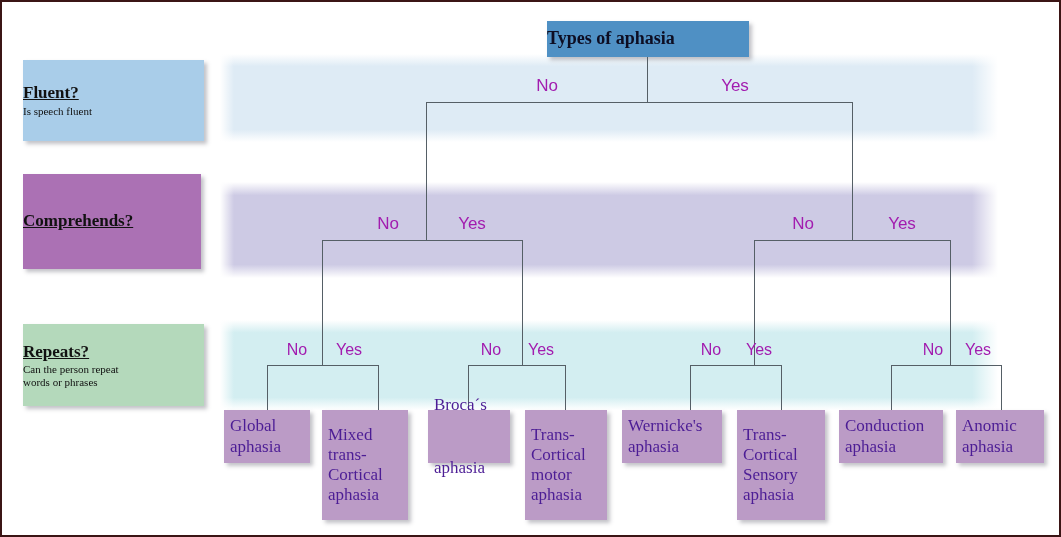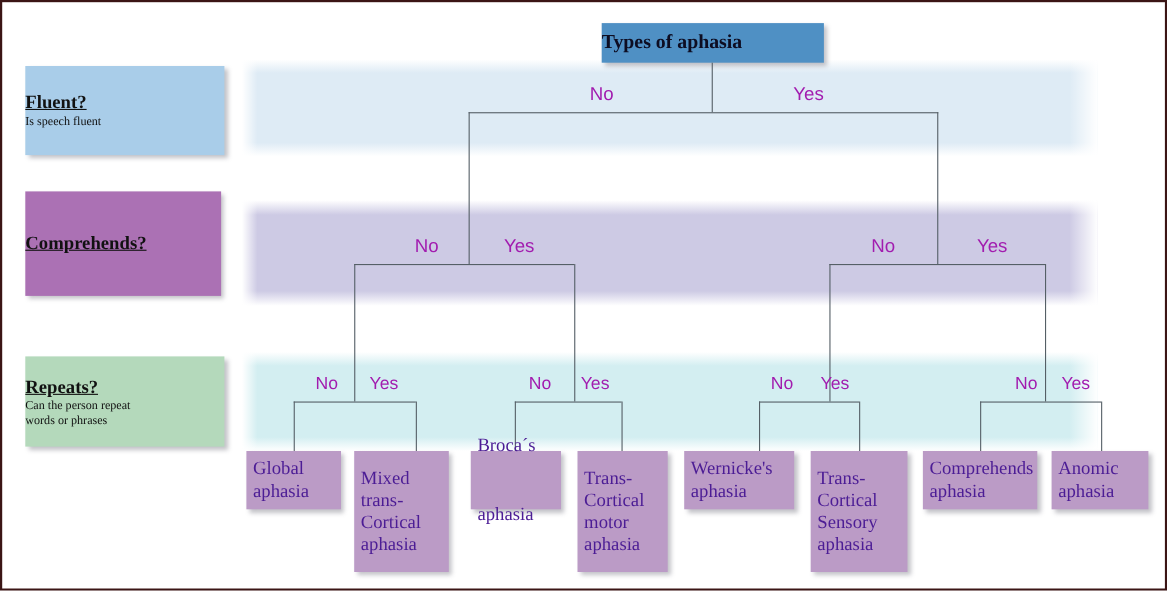--- a/index.html
+++ b/index.html
@@ -243,21 +243,21 @@
   </div>
 
   <div class="box leaf-box" style="left:735px; top:408px; width:88px; height:110px;">
     <span>Trans-</span>
     <span>Cortical</span>
     <span>Sensory</span>
     <span>aphasia</span>
   </div>
 
   <div class="box leaf-box" style="left:837px; top:408px; width:104px; height:53px;">
-    <span>Comprehends</span>
+    <span>Conduction</span>
     <span>aphasia</span>
   </div>
 
   <div class="box leaf-box" style="left:954px; top:408px; width:88px; height:53px;">
     <span>Anomic</span>
     <span>aphasia</span>
   </div>
 
 </div>
 

